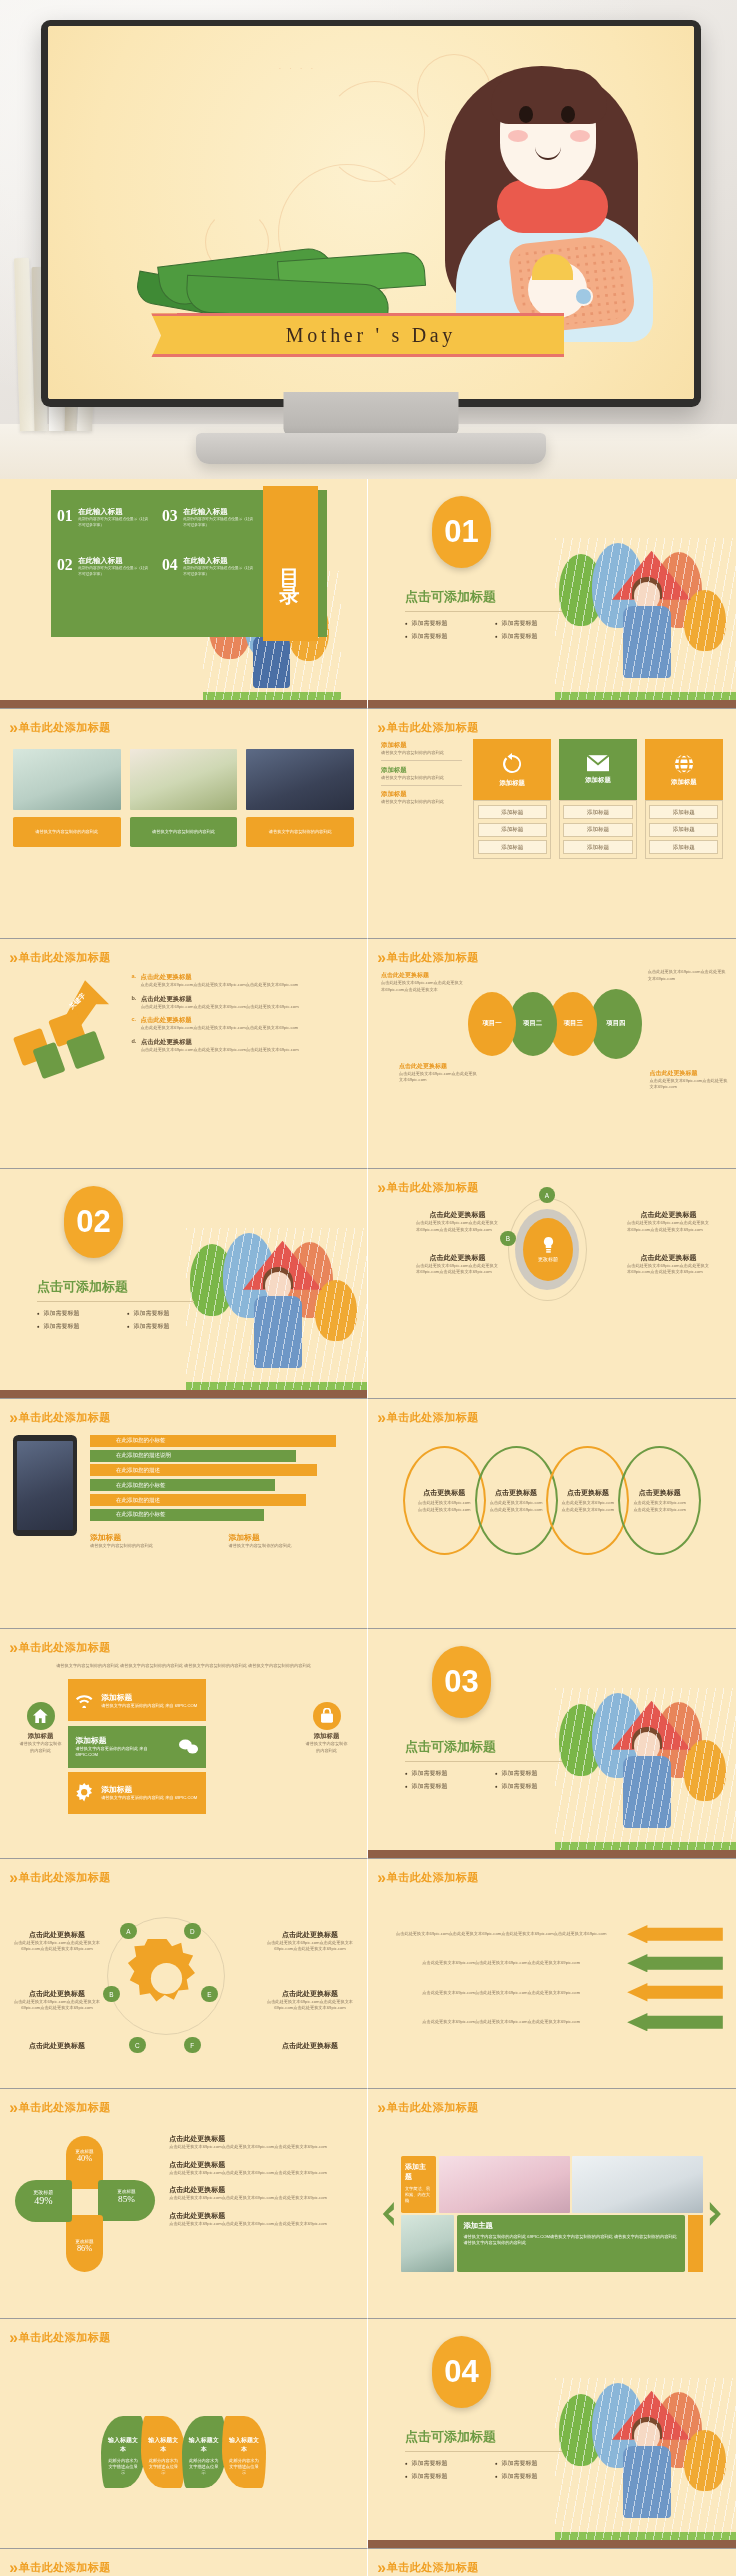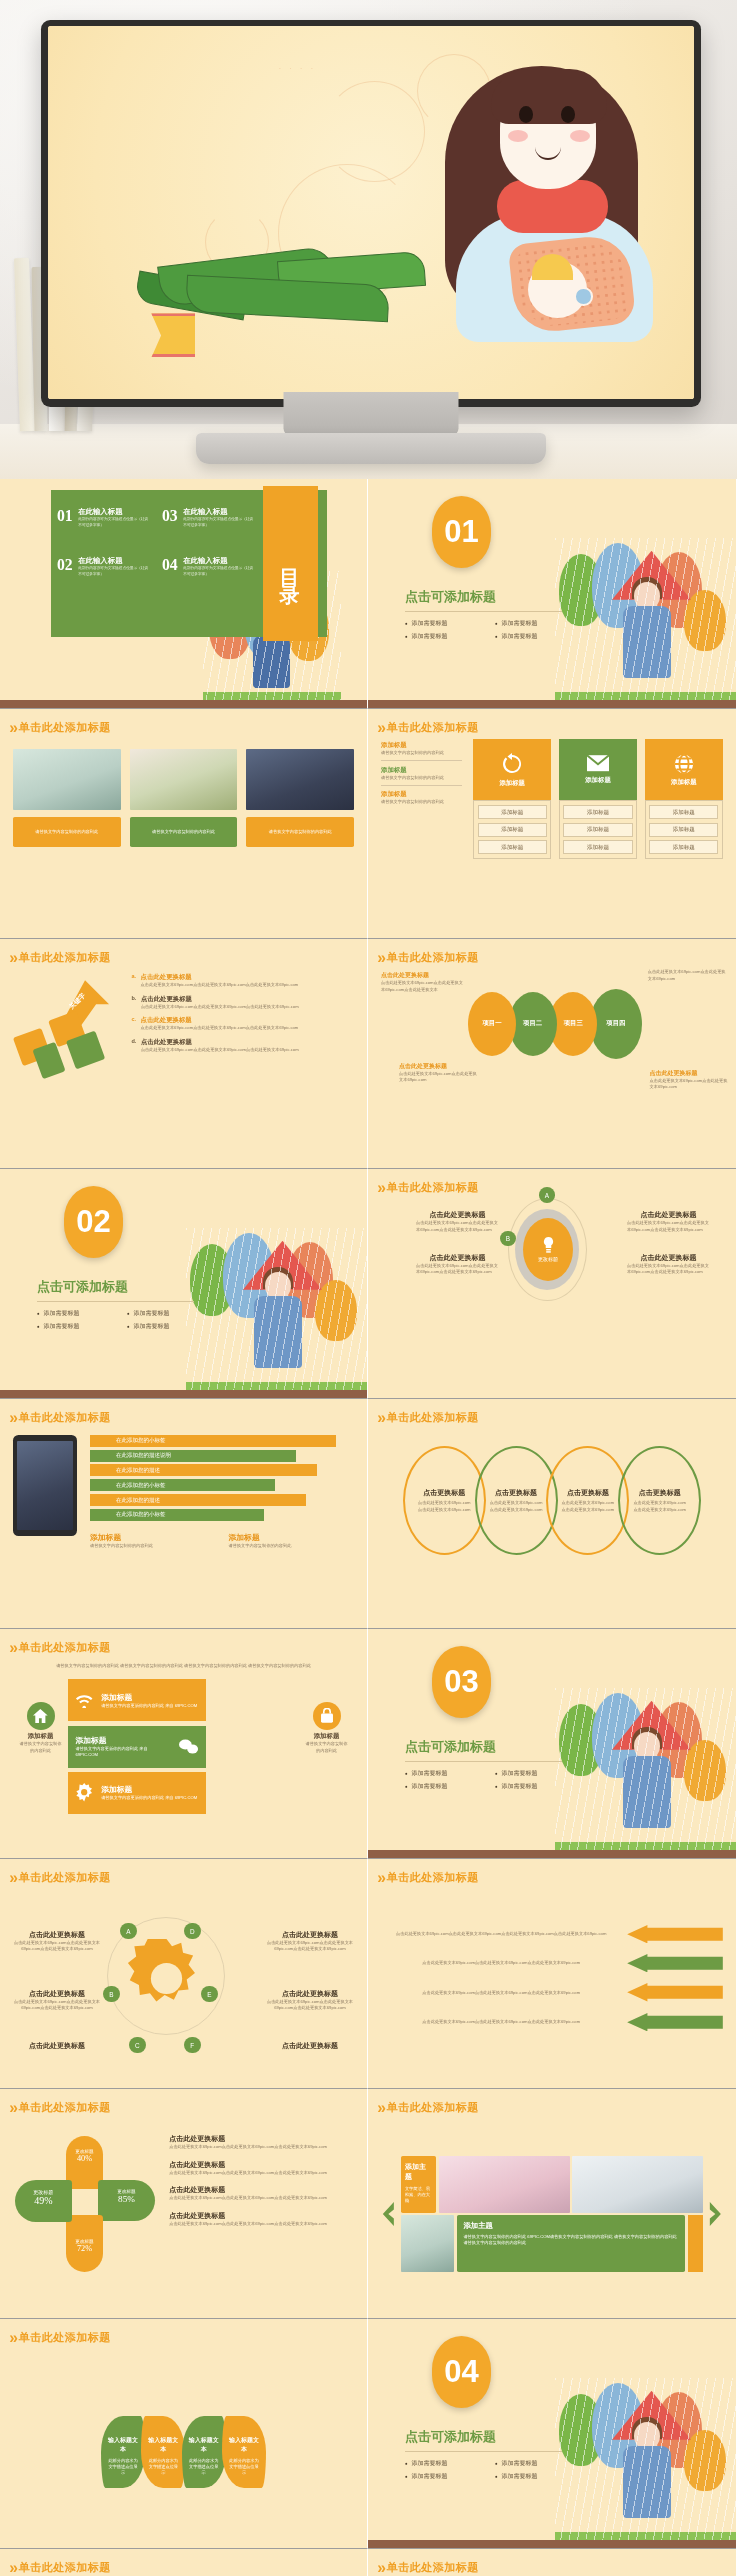--- a/index.html
+++ b/index.html
@@ -183,20 +183,23 @@
             <div class="baby-hair"></div>
             <div class="paci"></div>
           </div>
 
           <div class="leaf lf3"></div>
           <div class="leaf lf1"></div>
           <div class="leaf lf4"></div>
           <div class="leaf lf2"></div>
 
           <div class="ribbon-tail"></div>
+          <div class="ribbon">
+            <span class="ribbon-txt">Mother ' s Day</span>
+          </div>
         </div>
       </div>
       <div class="stand-neck"></div>
       <div class="stand-base"></div>
     </div>
   </div>
 
   <div class="grid">
 
     <div class="row">
@@ -785,21 +788,21 @@
             <div style="position:absolute;left:53px;top:3.7px;width:37px;height:53px;background:#f0a326;border-radius:20px 20px 3.7px 3.7px;text-align:center;padding-top:13px;">
               <div style="font-size:4.6px;color:#fff;">更改标题</div>
               <div style="font-size:8.3px;color:#fff;font-family:'Liberation Serif',serif;">40%</div>
               </div>
             <div style="position:absolute;left:85px;top:48px;width:57px;height:41px;background:#6d9b44;border-radius:3.7px 22px 22px 3.7px;text-align:center;padding-top:8.3px;">
               <div style="font-size:4.6px;color:#fff;">更改标题</div>
               <div style="font-size:9.2px;color:#fff;font-family:'Liberation Serif',serif;">85%</div>
               </div>
             <div style="position:absolute;left:53px;top:83px;width:37px;height:57px;background:#f0a326;border-radius:3.7px 3.7px 20px 20px;text-align:center;padding-top:24px;">
               <div style="font-size:4.6px;color:#fff;">更改标题</div>
-              <div style="font-size:8.3px;color:#fff;font-family:'Liberation Serif',serif;">72%</div>
+              <div style="font-size:8.3px;color:#fff;font-family:'Liberation Serif',serif;">86%</div>
               </div>
             <div style="position:absolute;left:1.8px;top:48px;width:57px;height:42px;background:#6d9b44;border-radius:24px 3.7px 3.7px 24px;text-align:center;padding-top:9.2px;">
               <div style="font-size:5px;color:#fff;">更改标题</div>
               <div style="font-size:10px;color:#fff;font-family:'Liberation Serif',serif;">49%</div>
               </div>
           </div>
           <div style="flex:1;padding-left:9.2px;padding-top:1.8px;">
             <div style="margin-bottom:9.2px;">
               <div style="font-size:7px;font-weight:bold;color:#4a3b28;font-family:'Liberation Serif',serif;">点击此处更换标题</div>
               <div class="tiny">点击此处更换文本69pic.com点击此处更换文本69pic.com点击此处更换文本69pic.com</div>

